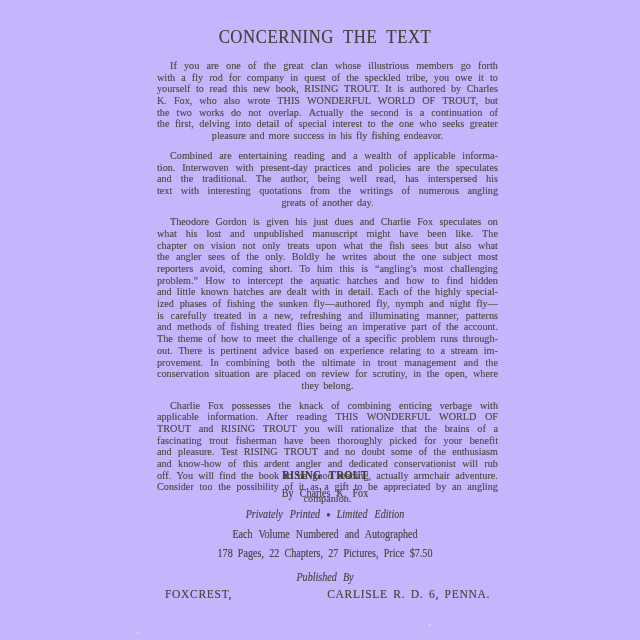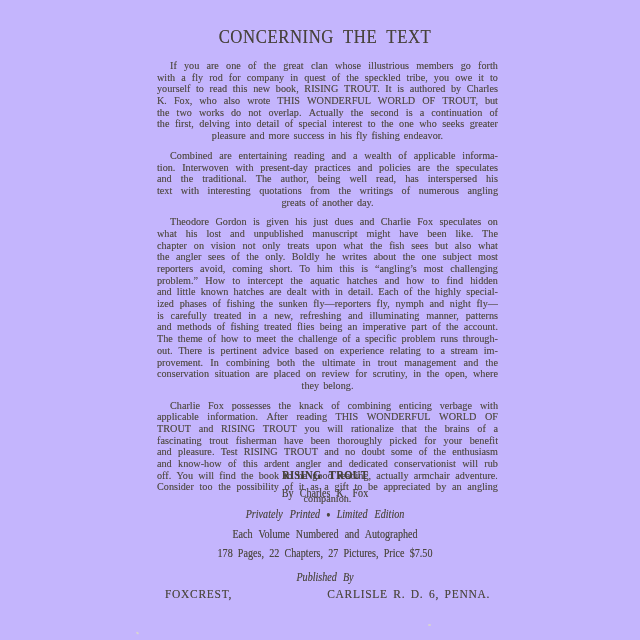--- a/index.html
+++ b/index.html
@@ -361,21 +361,21 @@
           <span>highly</span>
           <span>special-</span>
         </div>
         <div class="line">
           <span>ized</span>
           <span>phases</span>
           <span>of</span>
           <span>fishing</span>
           <span>the</span>
           <span>sunken</span>
-          <span>fly—reporters</span>
+          <span>fly—authored</span>
           <span>fly,</span>
           <span>nymph</span>
           <span>and</span>
           <span>night</span>
           <span>fly—</span>
         </div>
         <div class="line">
           <span>is</span>
           <span>carefully</span>
           <span>treated</span>

